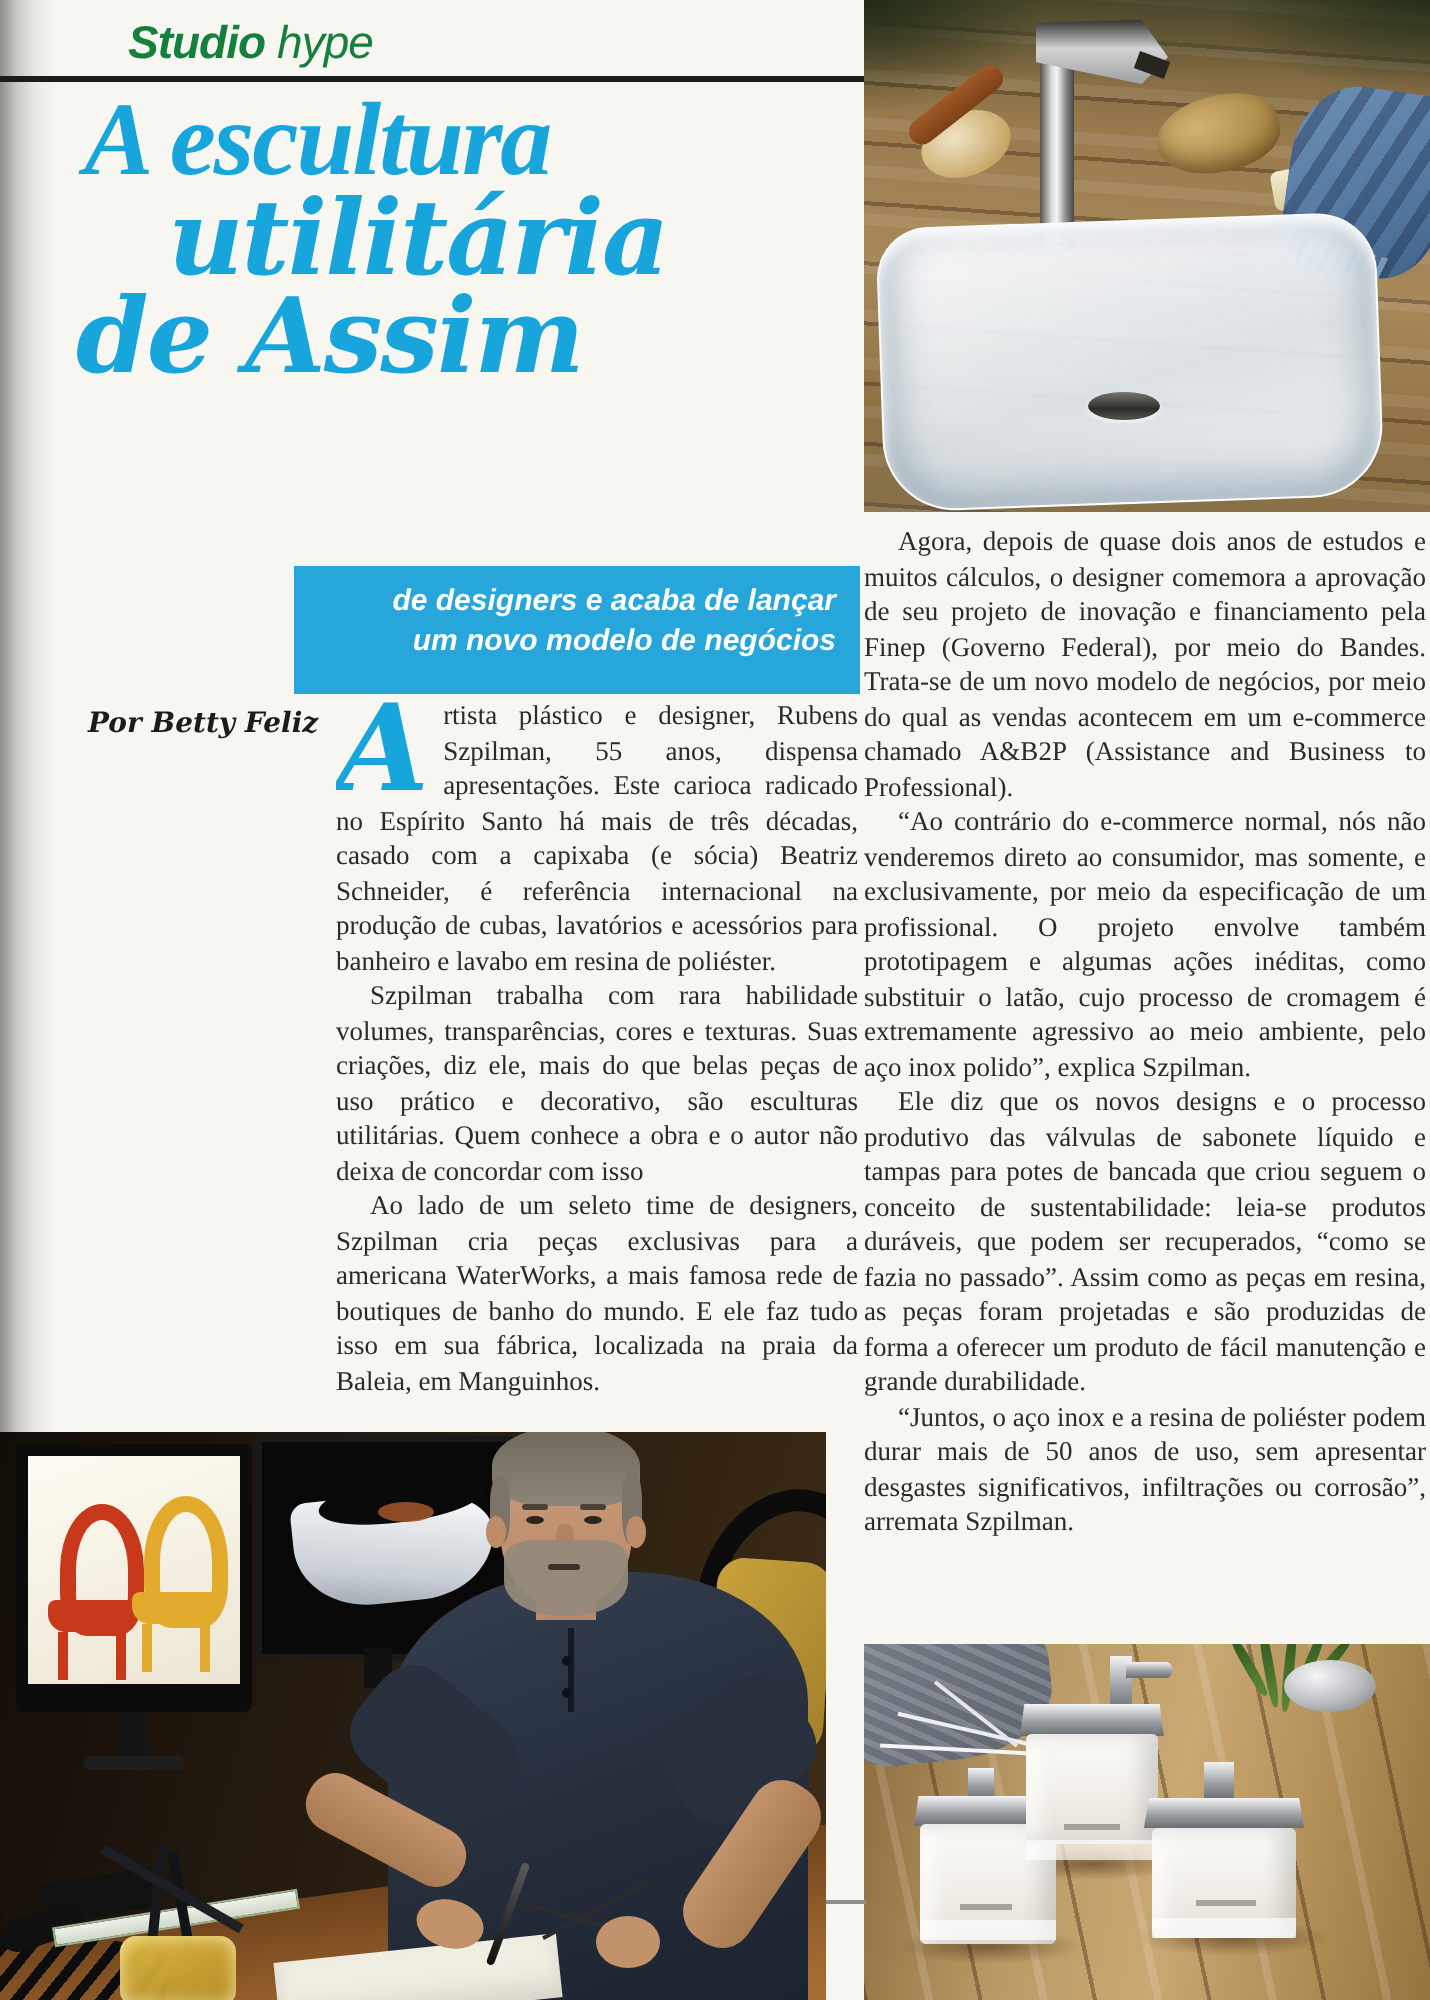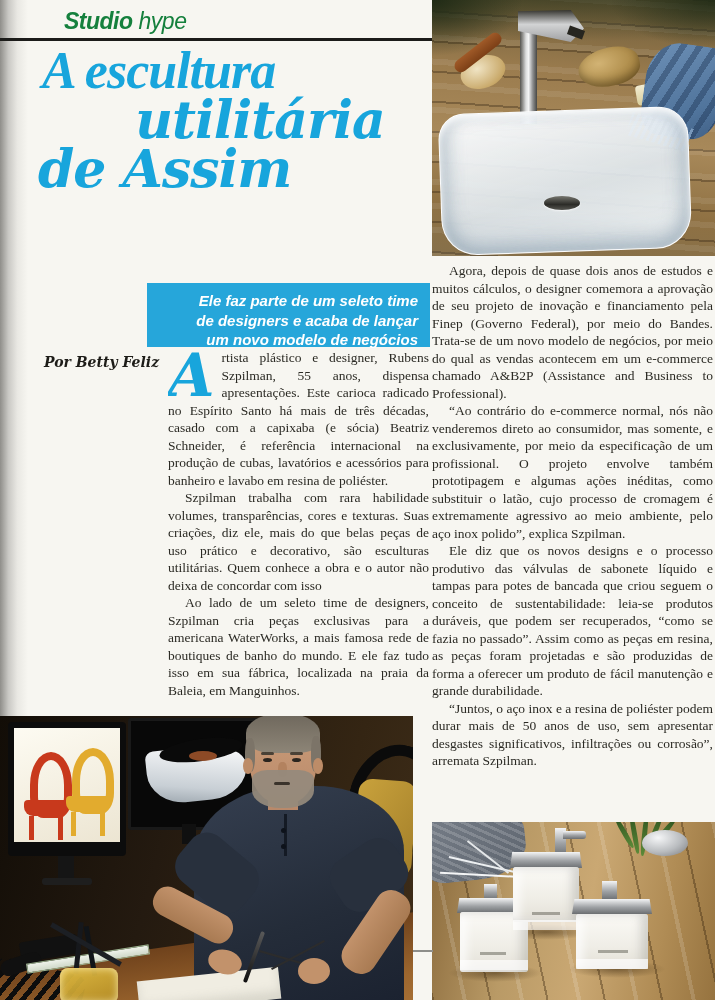--- a/index.html
+++ b/index.html
@@ -14,21 +14,21 @@
     font-size:23px;color:#15803d;letter-spacing:-0.5px;}
   .brand-bold{font-weight:900;}
   .brand-light{font-weight:400;margin-left:6px;}
   .masthead-rule{left:0;top:38px;width:432px;height:3px;background:#1c1c1a;}
   
   .headline{left:36px;top:46px;width:400px;margin:0;
     font-family:"DejaVu Serif",serif;font-style:italic;font-weight:bold;
     font-size:52px;line-height:49px;color:#18a5dc;letter-spacing:-1px;}
   .hl{display:block;white-space:nowrap;}
   .hl.l1{margin-left:6px;font-family:Liberation Serif, serif;}
-  .hl.l2{margin-left:48px;text-align:center;}
+  .hl.l2{margin-left:48px;}
   .hl.l3{margin-left:2px;}
   .hl.l4{margin-left:108px;}
   
   .standfirst{left:147px;top:283px;width:283px;height:64px;background:#26a6da;
     box-sizing:border-box;padding:8px 12px 0 0;text-align:right;
     font-family:"Liberation Sans",sans-serif;font-weight:bold;font-style:italic;
     font-size:15px;line-height:19.5px;color:#ffffff;}
   .standfirst span{display:block;}
   
   .byline{left:44px;top:352px;width:130px;
@@ -231,21 +231,20 @@
   </header>
   <div class="abs masthead-rule"></div>
 
   <h1 class="abs headline">
     <span class="hl l1">A escultura</span>
     <span class="hl l2">utilitária</span>
     <span class="hl l3">de Assim</span>
   </h1>
 
   <div class="abs standfirst">
-    <span>Ele faz parte de um seleto time</span>
     <span>de designers e  acaba de lançar</span>
     <span>um novo modelo de negócios</span>
   </div>
 
   <div class="abs byline">
     <div>Por Betty Feliz</div>
   </div>
 
   <div class="abs col col-left">
     <p class="para"><span class="dropcap">A</span><span>rtista plástico e designer, Rubens Szpilman, 55 anos, dispensa apresentações. Este carioca radicado no Espírito Santo há mais de três décadas, casado com a capixaba (e sócia) Beatriz Schneider, é referência internacional na produção de cubas, lavatórios e acessórios para banheiro e lavabo em resina de poliéster.</span></p>

